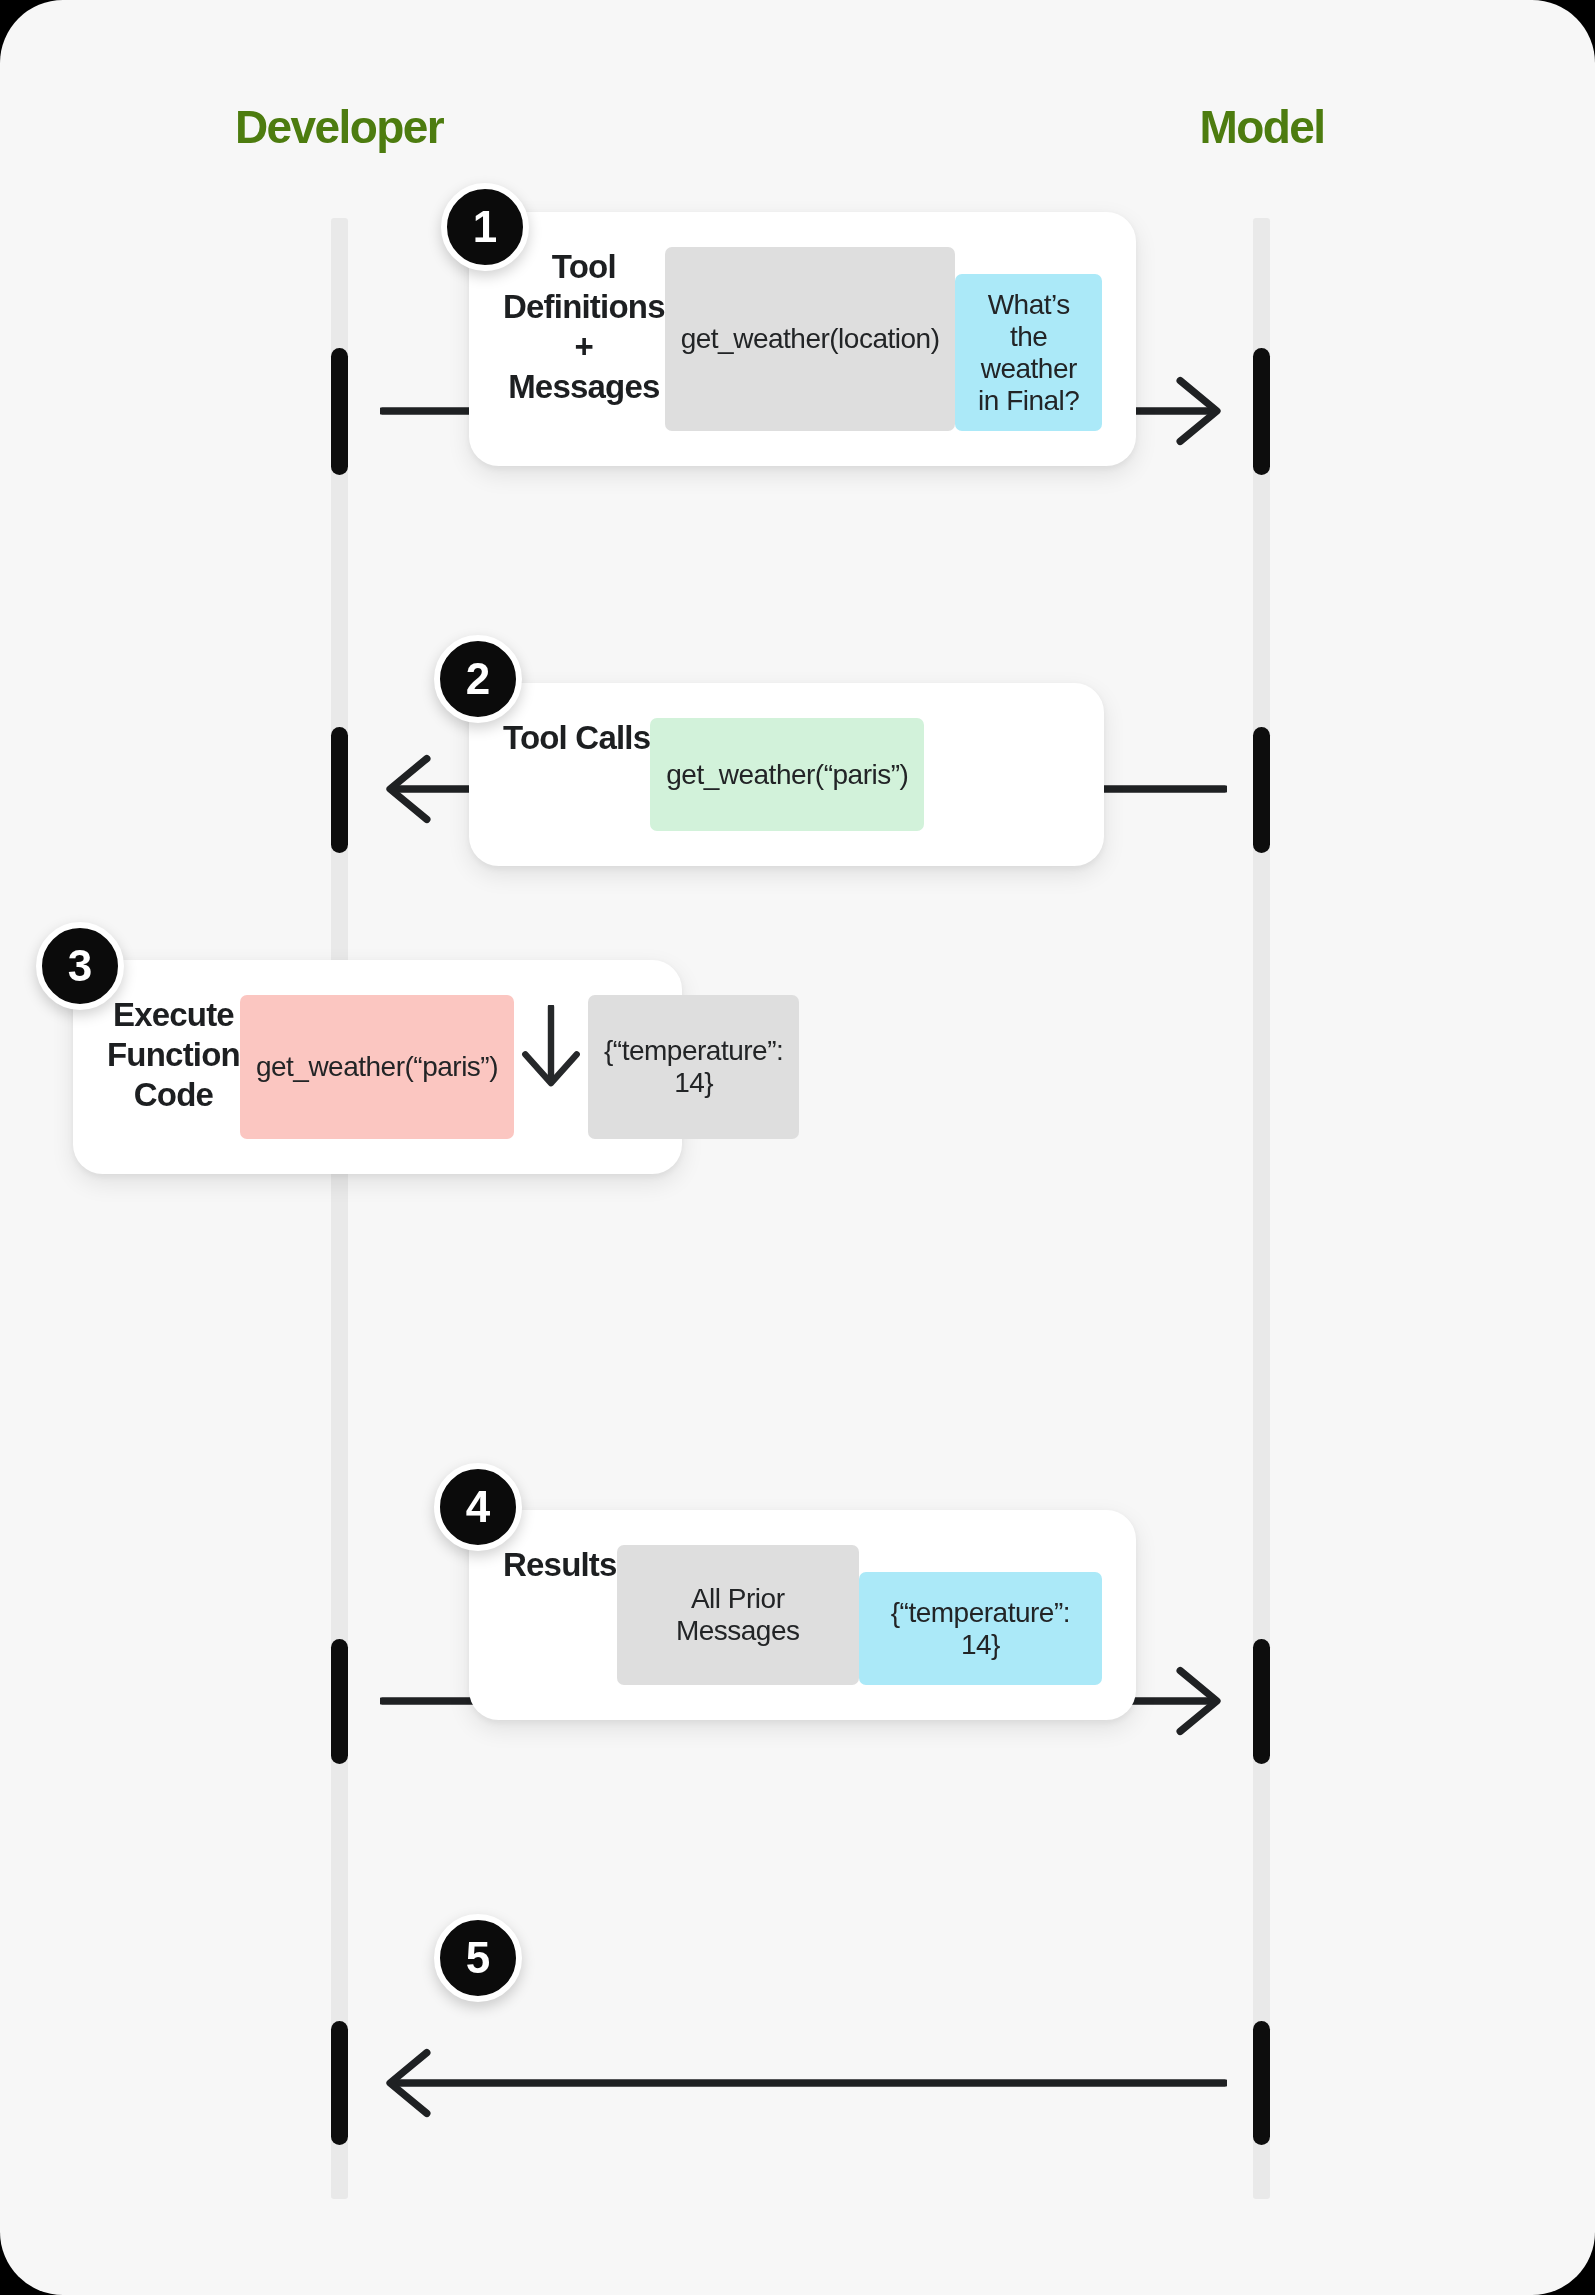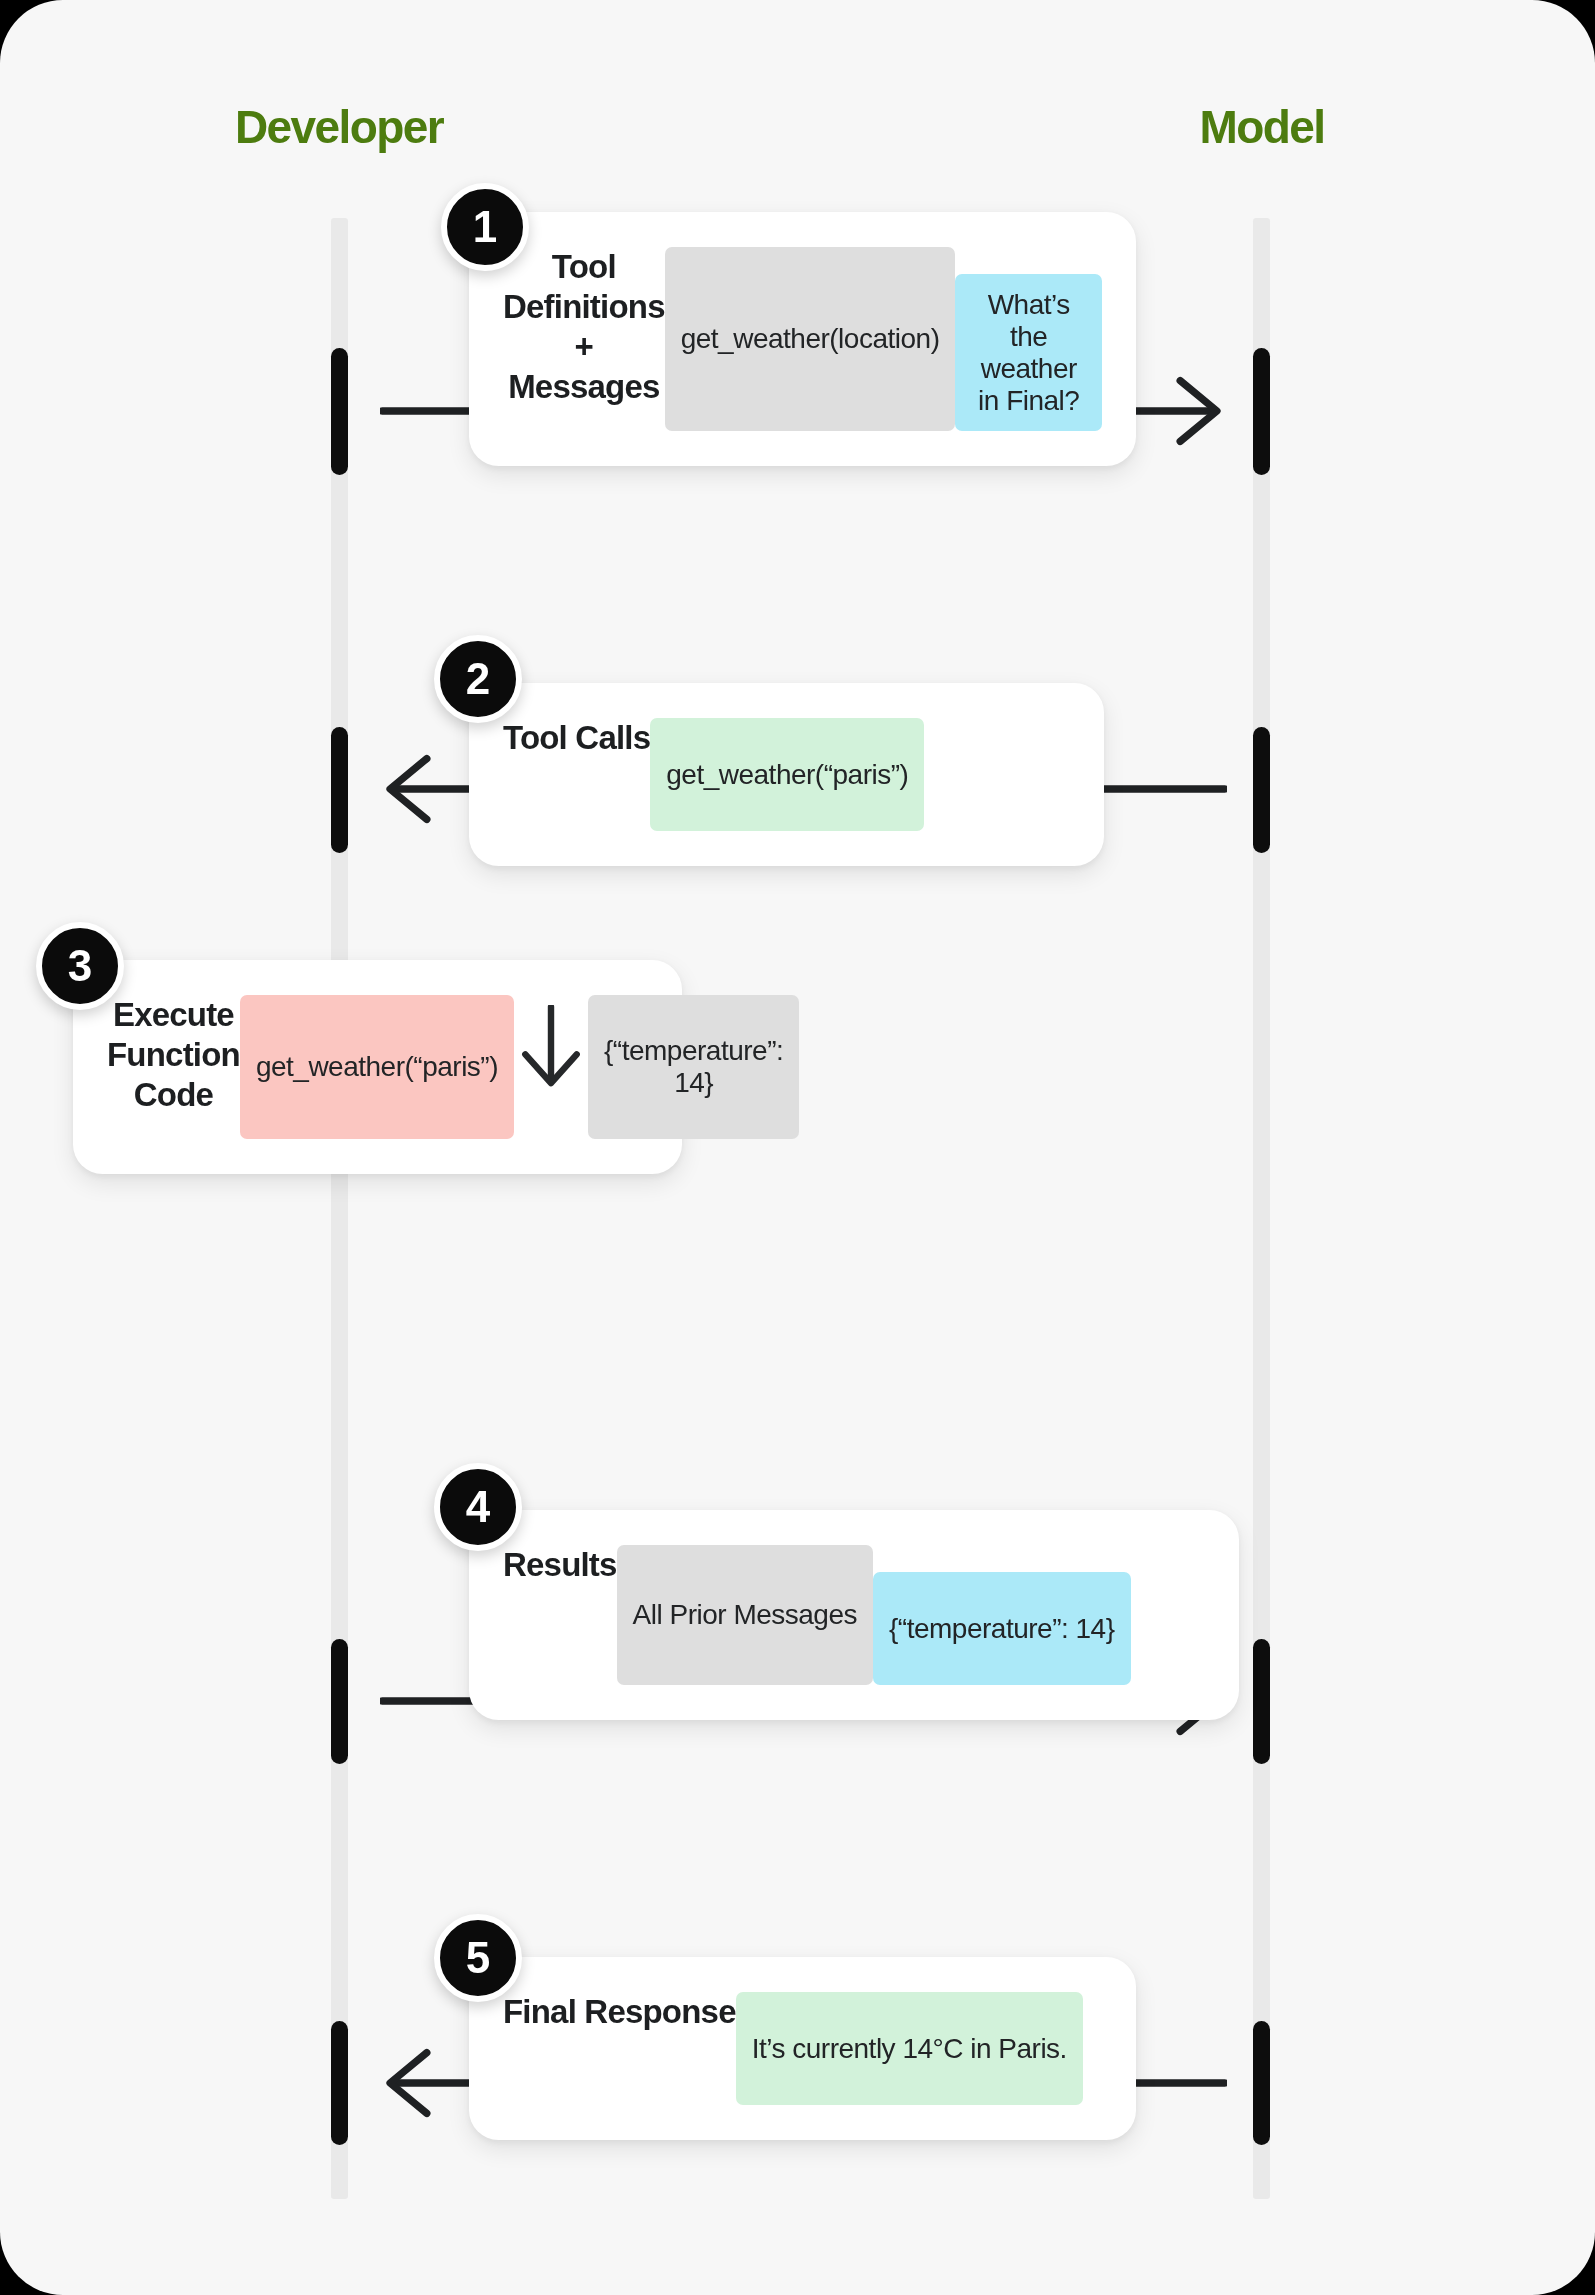--- a/index.html
+++ b/index.html
@@ -68,21 +68,21 @@
     border-radius:29.5px;
     box-shadow:0 8.4px 23px rgba(0,0,0,.09),0 2.1px 6.3px rgba(0,0,0,.05);
     padding:35px 34px;
     box-sizing:border-box;
     z-index:3;
     display:flex;flex-direction:row;align-items:stretch;
   }
   .card-1{left:469px;top:212px;width:667px;}
   .card-2{left:469px;top:683px;width:635px;}
   .card-3{left:73px;top:960px;width:609px;}
-  .card-4{left:469px;top:1510px;width:770px;}
+  .card-4{left:469px;top:1510px;width:667px;}
   .card-5{left:469px;top:1957px;width:667px;}
   .card-title{
     font-size:33px;
     font-weight:700;
     letter-spacing:-0.8px;
     color:#1d1f21;
     text-align:center;
     line-height:40px;
     margin-bottom:24px;
   }
@@ -188,24 +188,20 @@
     </div>
     <div class="pill gray">{“temperature”: 14}</div>
   </div>
 
   <div class="card card-4">
     <div class="card-title">Results</div>
     <div class="pill gray">All Prior Messages</div>
     <div class="pill blue">{“temperature”: 14}</div>
   </div>
 
-  <div class="card card-5">
-    <div class="card-title">Final Response</div>
-    <div class="pill green">It’s currently 14°C in Paris.</div>
-  </div>
 
   <div class="badge badge-1">1</div>
   <div class="badge badge-2">2</div>
   <div class="badge badge-3">3</div>
   <div class="badge badge-4">4</div>
   <div class="badge badge-5">5</div>
 
 </div>
 
 

